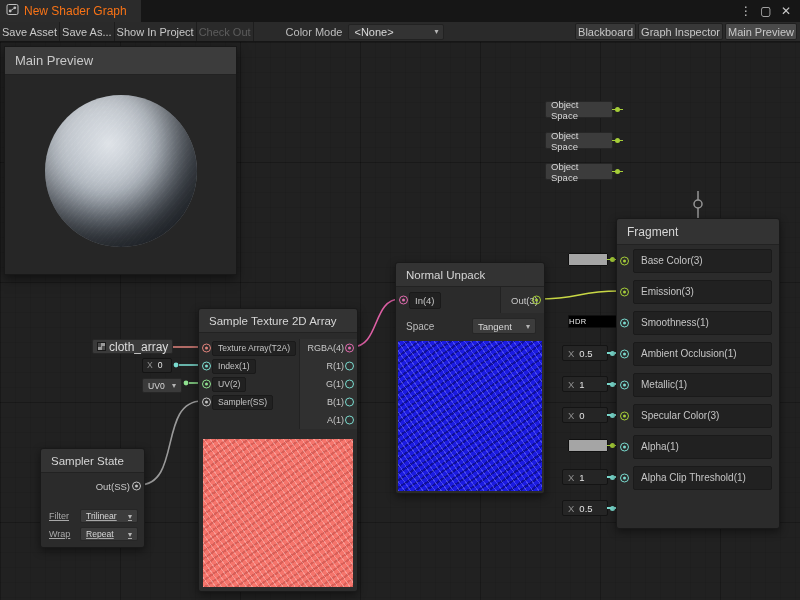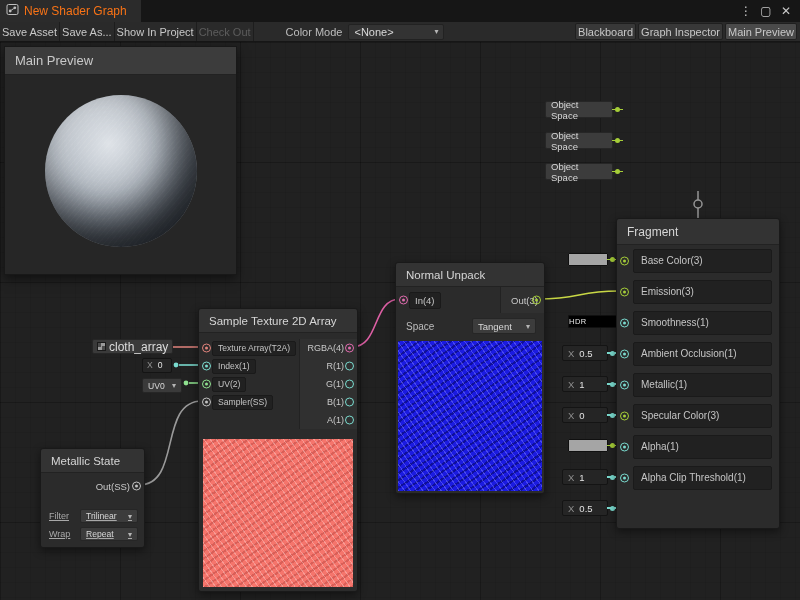--- a/index.html
+++ b/index.html
@@ -326,21 +326,21 @@
         <div class="dropdown space-dd">
           <span>Tangent</span>
           <span class="dd-arrow">▾</span>
         </div>
       </div>
       <div class="nrm-preview"></div>
     </div>
 
     <div class="node" style="left:40px; top:406px; width:105px; height:100px;">
       <div class="node-header small">
-        <span>Metallic State</span>
+        <span>Sampler State</span>
       </div>
       <div class="ss-out">
         <span>Out(SS)</span>
         <span class="port pr filled c-gray"></span>
       </div>
       <div class="ss-pad"></div>
       <div class="ss-row">
         <span>Filter</span>
         <div class="dropdown">
           <span>Trilinear</span>

